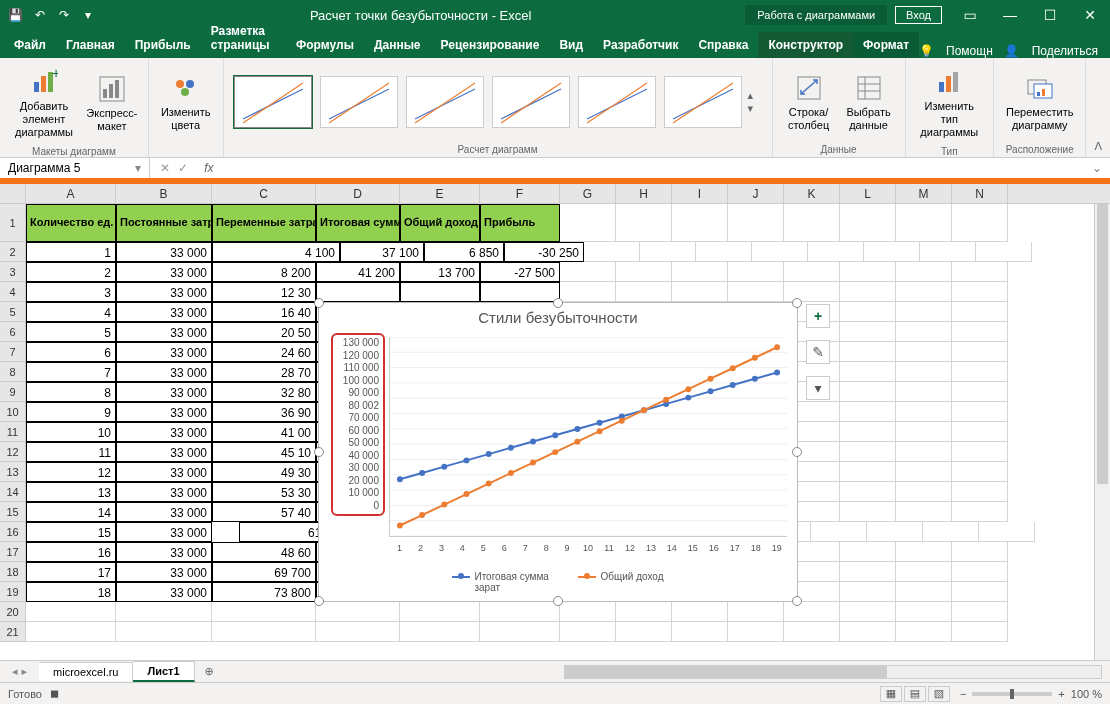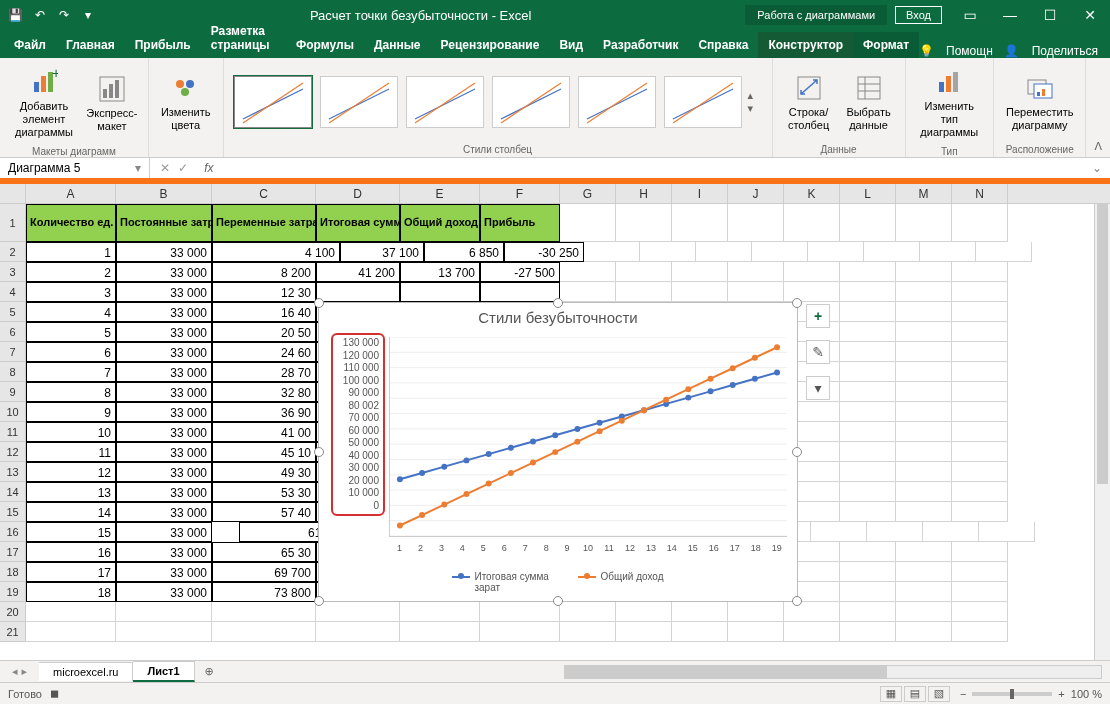--- a/index.html
+++ b/index.html
@@ -205,21 +205,21 @@
         <div class="style-thumb"><svg class="mini-chart" width="76" height="50">
             <line x1="8" y1="42" x2="68" y2="12" stroke="#4472c4"></line>
             <line x1="8" y1="46" x2="68" y2="6" stroke="#ed7d31"></line>
           </svg></div>
         <div class="style-thumb"><svg class="mini-chart" width="76" height="50">
             <line x1="8" y1="42" x2="68" y2="12" stroke="#4472c4"></line>
             <line x1="8" y1="46" x2="68" y2="6" stroke="#ed7d31"></line>
           </svg></div>
         <div style="width: 16px; display: flex; flex-direction: column; justify-content: center; color: rgb(102, 102, 102); cursor: pointer;">▴<br>▾</div>
       </div>
-    <div class="label">Стили столбец</div>
+    <div class="label">Расчет диаграмм</div>
   </div>
   <div class="group">
     <div class="controls">
       <div class="btn-large">
         <div class="icon-box">
             <svg width="28" height="28">
               <rect x="3" y="3" width="22" height="22" fill="none" stroke="#888"></rect>
               <path d="M6 20 L22 6 M18 6 L22 6 L22 10 M6 16 L6 20 L10 20" stroke="#4472c4" fill="none" stroke-width="1.5"></path>
             </svg>
           </div>
@@ -575,21 +575,21 @@
         <div class="cell num" style="width: 56px;"></div>
         <div class="cell num" style="width: 56px;"></div>
         <div class="cell num" style="width: 56px;"></div>
         <div class="cell num" style="width: 56px;"></div>
         <div class="cell num" style="width: 56px;"></div>
       </div>
       <div class="row">
         <div class="rh">17</div>
         <div class="cell num bord" style="width: 90px;">16</div>
         <div class="cell num bord" style="width: 96px;">33 000</div>
-        <div class="cell num bord" style="width: 104px;">65 30</div>
+        <div class="cell num bord" style="width: 104px;">48 60</div>
         <div class="cell num bord" style="width: 84px;"></div>
         <div class="cell num bord" style="width: 80px;"></div>
         <div class="cell num bord" style="width: 80px;"></div>
         <div class="cell num" style="width: 56px;"></div>
         <div class="cell num" style="width: 56px;"></div>
         <div class="cell num" style="width: 56px;"></div>
         <div class="cell num" style="width: 56px;"></div>
         <div class="cell num" style="width: 56px;"></div>
         <div class="cell num" style="width: 56px;"></div>
         <div class="cell num" style="width: 56px;"></div>

